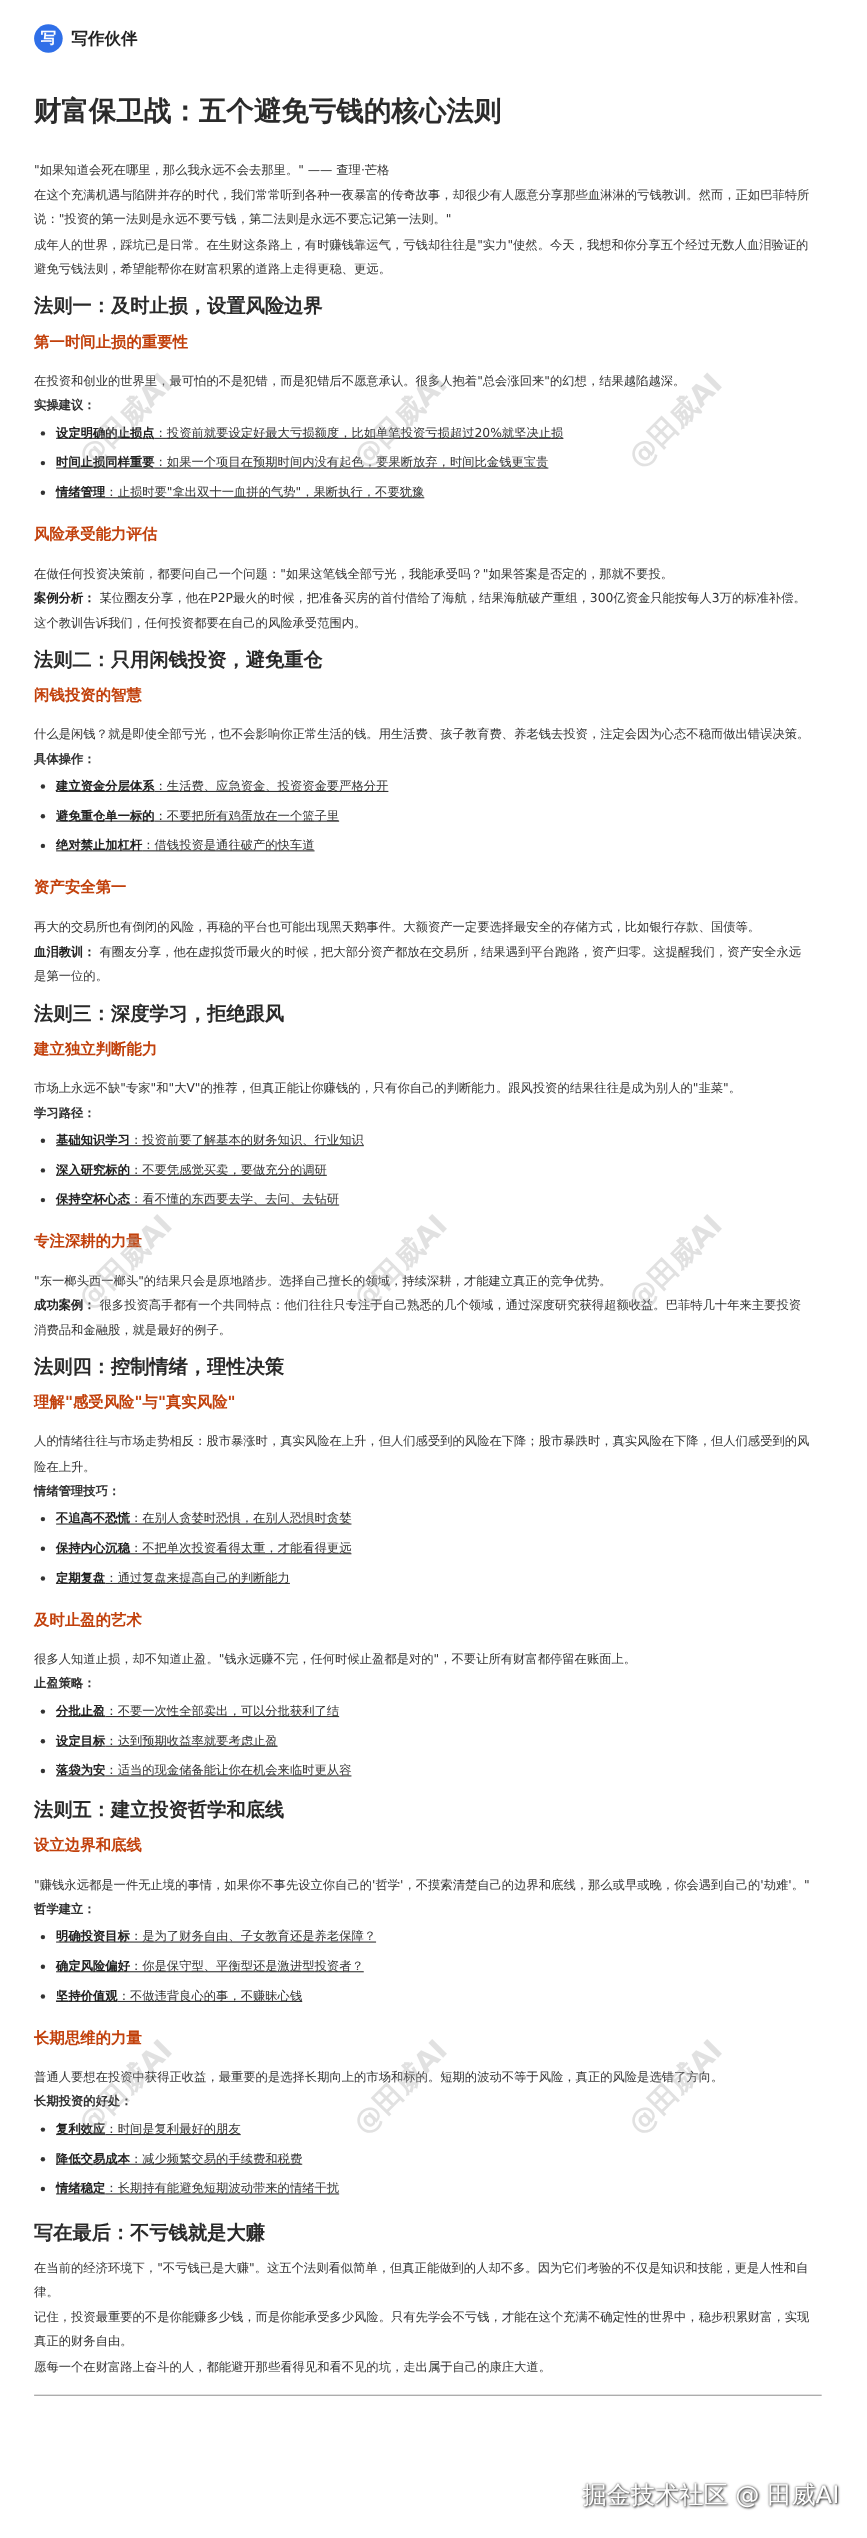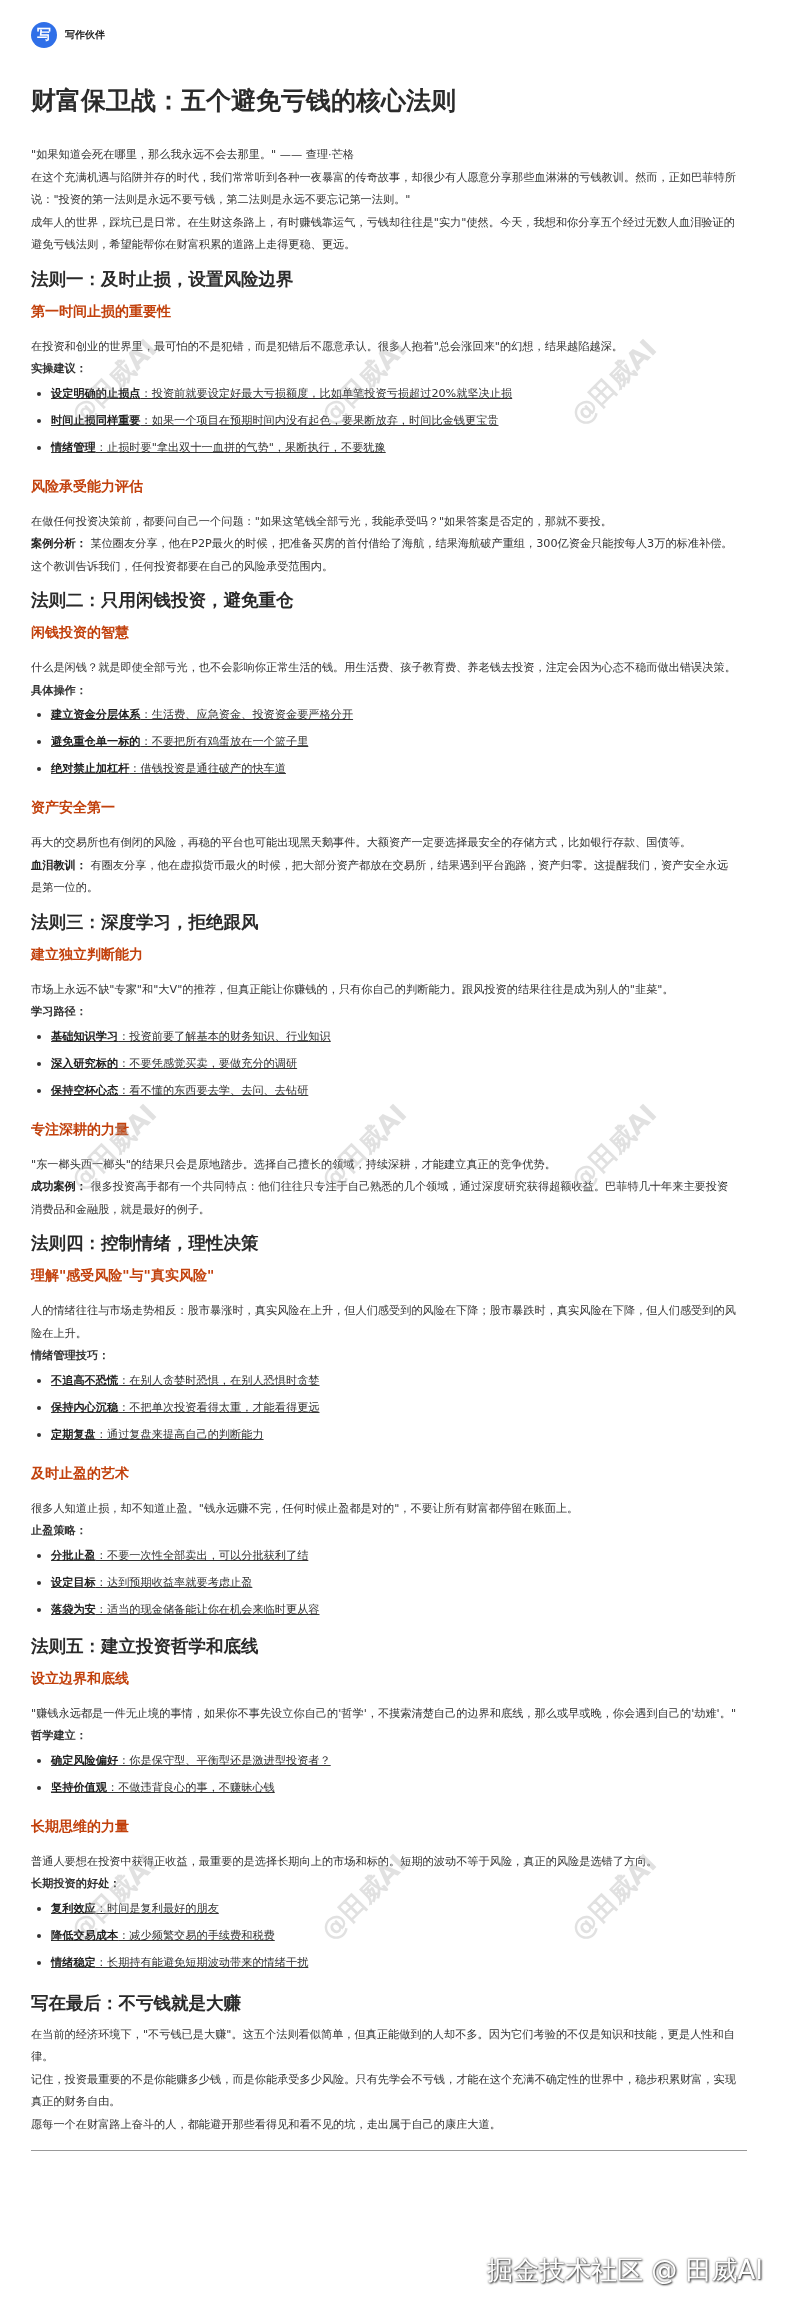--- a/index.html
+++ b/index.html
@@ -18,21 +18,21 @@
     padding-left: 31px;
   }
   .logo {
     width: 26px; height: 26px; border-radius: 50%;
     background: #2f6fe8;
     color: #fff;
     display: flex; align-items: center; justify-content: center;
     font-size: 14px; font-weight: bold;
     margin-right: 8px;
   }
-  .brand { font-size: 10px; font-weight: bold; color: #222; }
+  .brand { font-size: 15px; font-weight: bold; color: #222; }
   .content { padding: 0 31px 0 31px; width: 768px; }
   h1.title {
     font-size: 25px; font-weight: bold; color: #2b2b2b;
     margin-top: 14px; margin-bottom: 26px; line-height: 34px;
   }
   p.para {
     font-size: 11.2px; line-height: 22.5px; color: #333;
   }
   h2.sec {
     font-size: 17.5px; font-weight: bold; color: #2a2a2a;
@@ -55,21 +55,21 @@
   }
   ul.bullets li .k { font-weight: bold; color: #222; }
   .hr { border-top: 1px solid #999; margin-top: 14px; width: 716px; }
   .wm {
     position: absolute; color: rgba(170,170,170,0.35);
     font-size: 26px; transform: rotate(-45deg); pointer-events: none;
     font-weight: bold; white-space: nowrap;
   }
   .footer-wm {
     position: absolute; right: 25px; top: 2253px;
-    font-size: 26px; color: #fff;
+    font-size: 22px; color: #fff;
     text-shadow: 0 0 2px #555, 1px 1px 2px #333;
     white-space: nowrap;
   }
 </style>
 </head>
 <body>
 
 <div class="header">
   <div class="logo">写</div>
   <span class="brand">写作伙伴</span>
@@ -137,20 +137,21 @@
     <li><span class="k">分批止盈</span><span>：不要一次性全部卖出，可以分批获利了结</span></li>
     <li><span class="k">设定目标</span><span>：达到预期收益率就要考虑止盈</span></li>
     <li><span class="k">落袋为安</span><span>：适当的现金储备能让你在机会来临时更从容</span></li>
   </ul>
 
   <h2 class="sec" style="margin-top:14px">法则五：建立投资哲学和底线</h2>
   <h3 class="sub">设立边界和底线</h3>
   <p class="para">"赚钱永远都是一件无止境的事情，如果你不事先设立你自己的'哲学'，不摸索清楚自己的边界和底线，那么或早或晚，你会遇到自己的'劫难'。"</p>
   <p class="para label">哲学建立：</p>
   <ul class="bullets">
+    <li><span class="k">明确投资目标</span><span>：是为了财务自由、子女教育还是养老保障？</span></li>
     <li><span class="k">确定风险偏好</span><span>：你是保守型、平衡型还是激进型投资者？</span></li>
     <li><span class="k">坚持价值观</span><span>：不做违背良心的事，不赚昧心钱</span></li>
   </ul>
   <h3 class="sub gap">长期思维的力量</h3>
   <p class="para">普通人要想在投资中获得正收益，最重要的是选择长期向上的市场和标的。短期的波动不等于风险，真正的风险是选错了方向。</p>
   <p class="para label">长期投资的好处：</p>
   <ul class="bullets">
     <li><span class="k">复利效应</span><span>：时间是复利最好的朋友</span></li>
     <li><span class="k">降低交易成本</span><span>：减少频繁交易的手续费和税费</span></li>
     <li><span class="k">情绪稳定</span><span>：长期持有能避免短期波动带来的情绪干扰</span></li>

